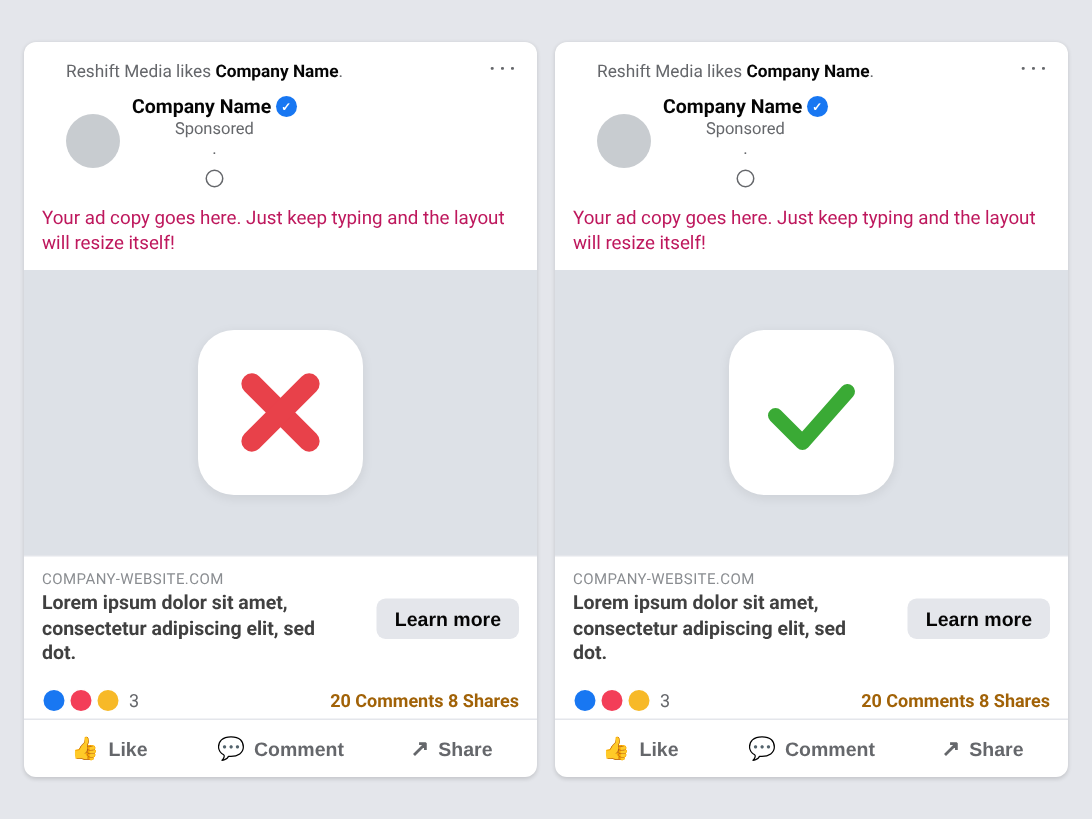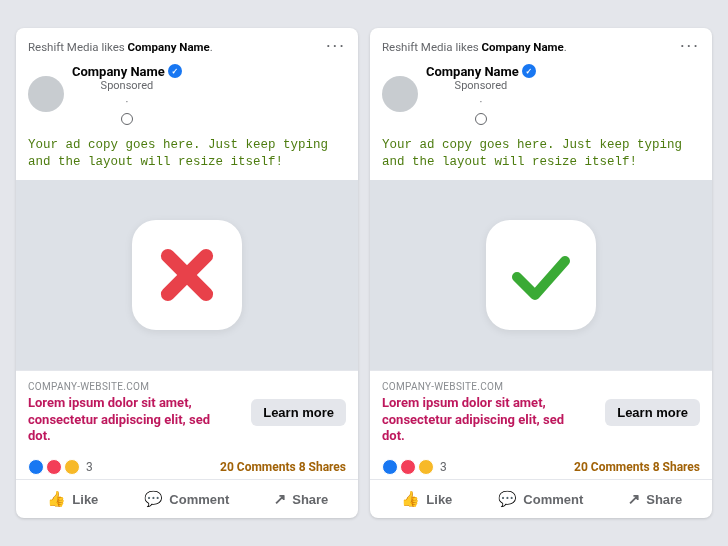--- a/index.html
+++ b/index.html
@@ -24,20 +24,21 @@
       box-shadow: 0 1px 3px rgba(0,0,0,0.15);
       flex: 1;
       overflow: hidden;
       display: flex;
       flex-direction: column;
     }
     
     .card-header {
       padding: 10px 12px 6px 12px;
       border-bottom: none;
+      margin-left: 16px;
     }
     .likes-line {
       display: flex;
       justify-content: space-between;
       align-items: center;
       margin-bottom: 8px;
     }
     .likes-text {
       font-size: 11.5px;
       color: #65676b;
@@ -101,23 +102,22 @@
       width: 12px;
       height: 12px;
       border-radius: 50%;
       border: 1.5px solid #65676b;
       display: inline-block;
       position: relative;
     }
     .ad-copy {
       padding: 6px 12px 8px 12px;
       font-size: 12.5px;
-      color: #4d7c0f;
+      color: #be185d;
       line-height: 1.4;
-      font-family: Liberation Mono, monospace;
     }
     
     .card-image {
       background: #dde1e7;
       display: flex;
       align-items: center;
       justify-content: center;
       height: 190px;
       flex-shrink: 0;
     }
@@ -169,21 +169,21 @@
     .website-label {
       font-size: 10px;
       color: #8a8d91;
       text-transform: uppercase;
       letter-spacing: 0.3px;
       margin-bottom: 3px;
     }
     .cta-headline {
       font-size: 13px;
       font-weight: 700;
-      color: #be185d;
+      color: #404040;
       line-height: 1.3;
     }
     .learn-more-btn {
       background: #e4e6eb;
       border: none;
       border-radius: 6px;
       padding: 6px 12px;
       font-size: 13px;
       font-weight: 600;
       color: #050505;

